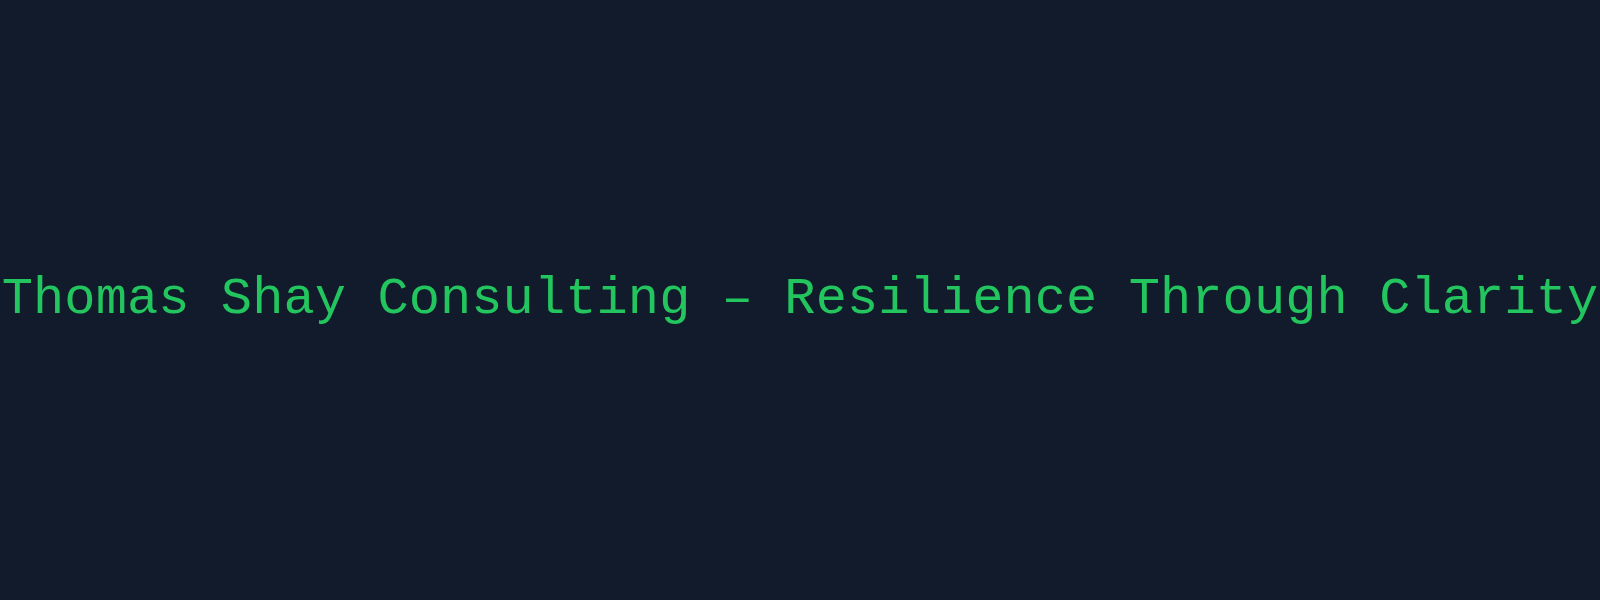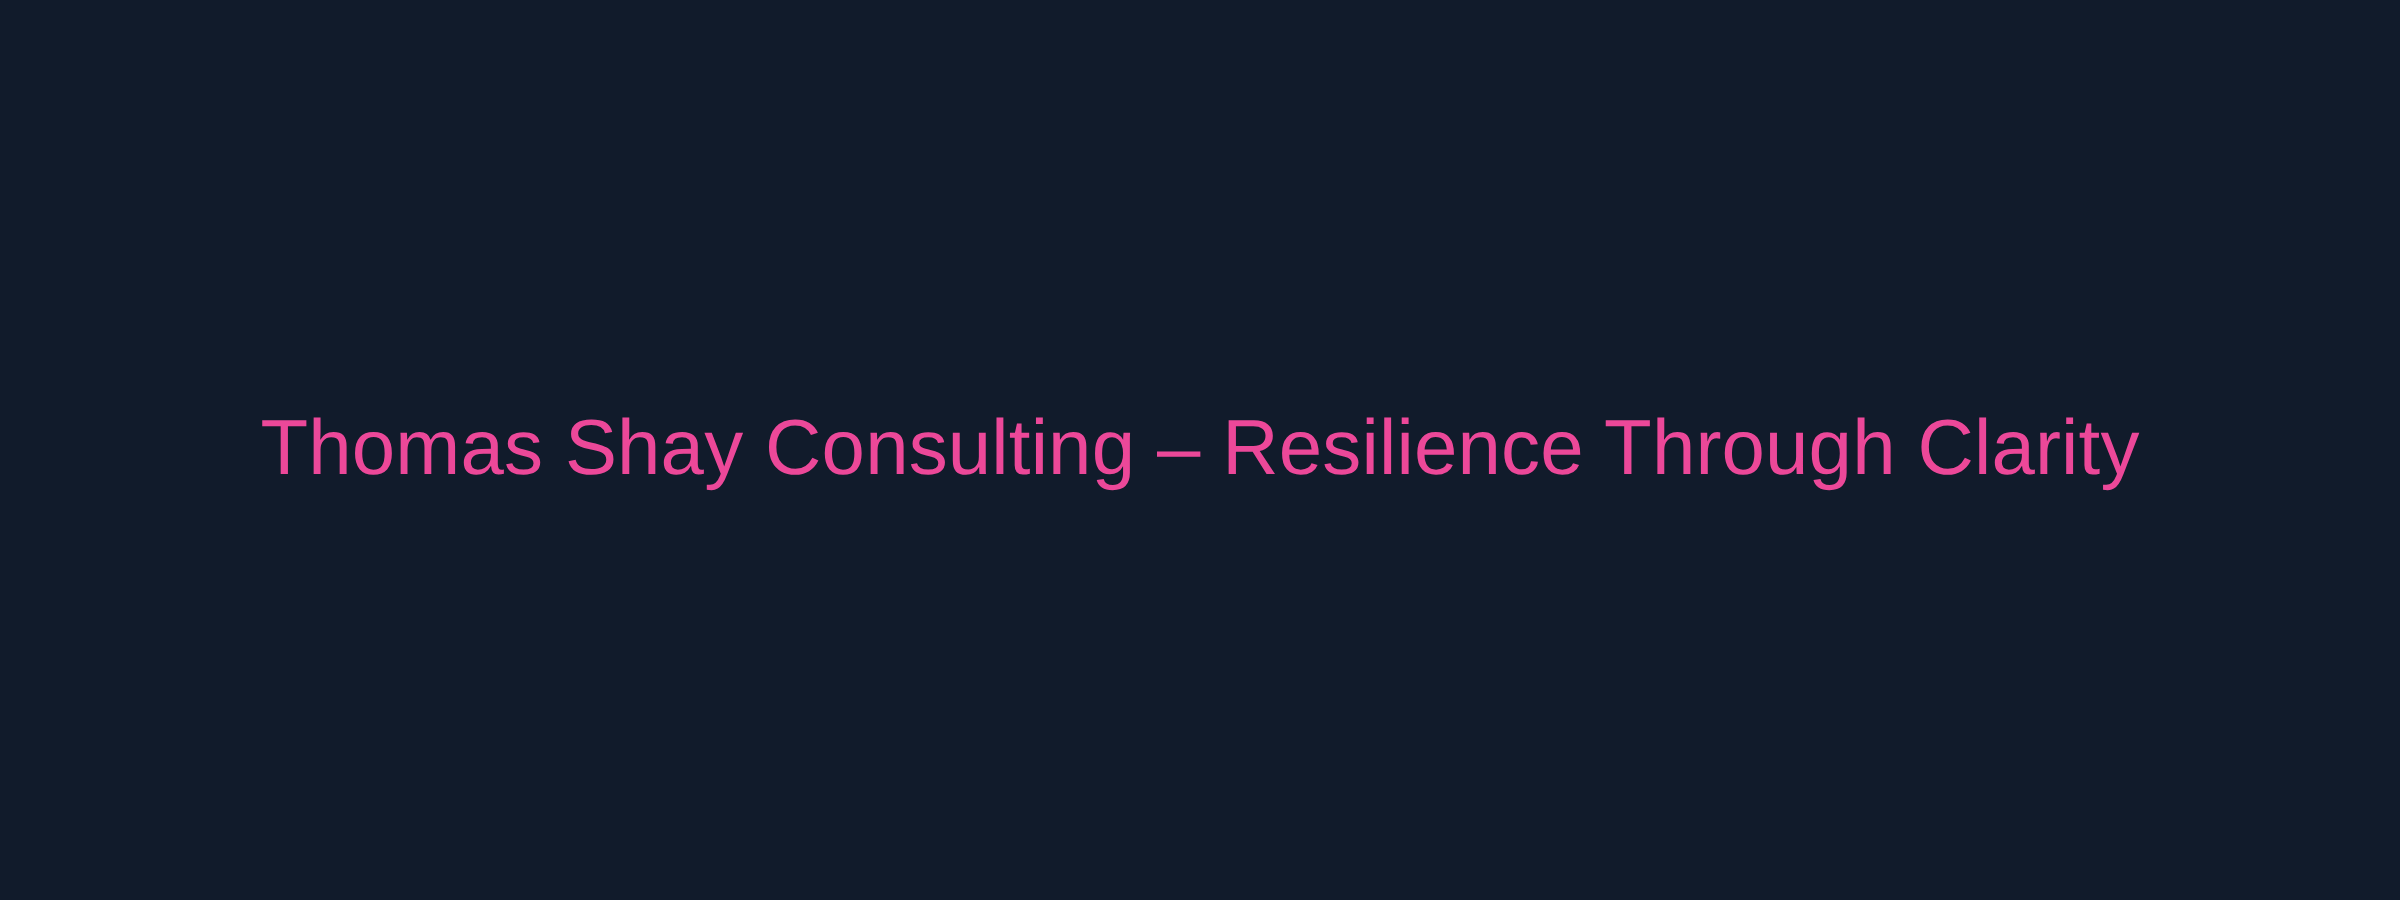--- a/index.html
+++ b/index.html
@@ -24,27 +24,27 @@
     background: #111b2b;
     display: flex;
     align-items: center;
     justify-content: center;
     box-sizing: border-box;
   }
 
   .headline {
     margin: 0;
     padding: 0;
-    font-family: Liberation Sans, sans-serif;
+    font-family: Liberation Mono, monospace;
     font-size: 52px;
     font-weight: 400;
     font-style: normal;
     line-height: 1.15;
     letter-spacing: 0.1px;
-    color: #ec4899;
+    color: #22c55e;
     text-align: left;
     white-space: nowrap;
     user-select: none;
   }
 </style>
 </head>
 <body>
 
 <div class="stage">
   <h1 class="headline">Thomas Shay Consulting – Resilience Through Clarity</h1>

